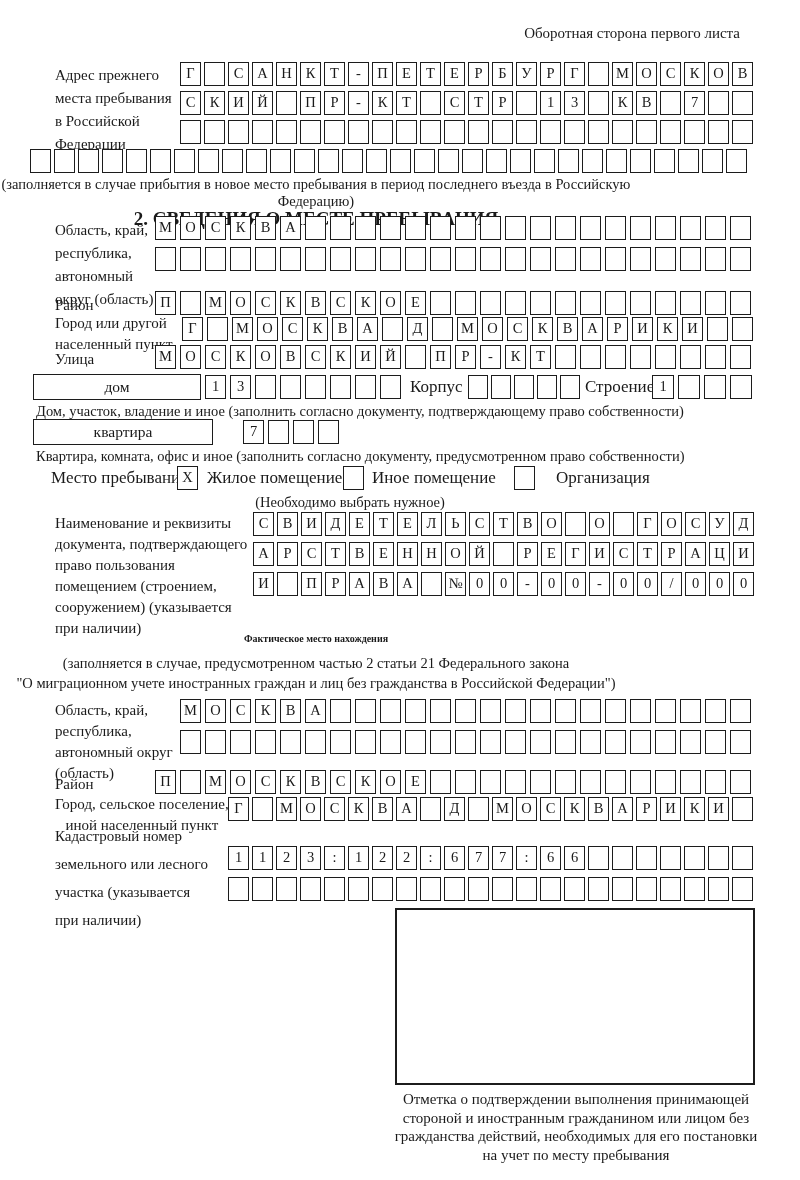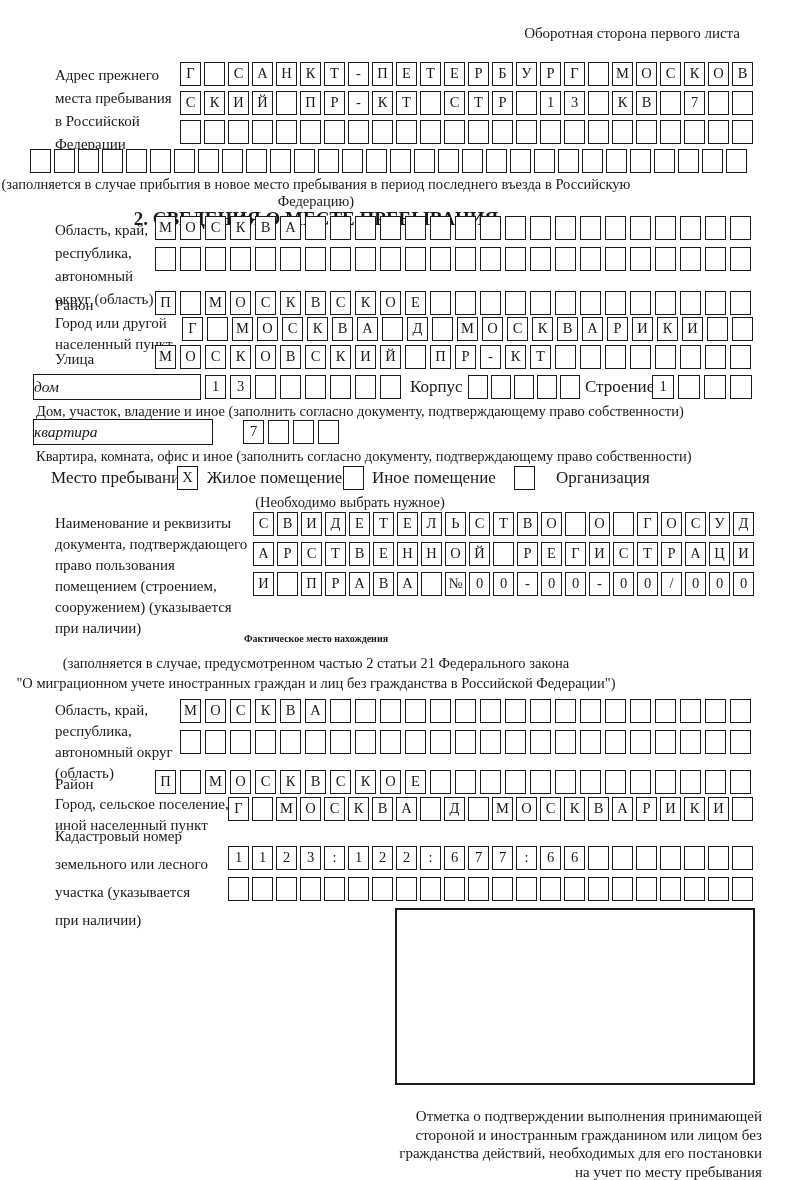--- a/index.html
+++ b/index.html
@@ -11,21 +11,21 @@
   .bold{font-weight:bold;}
   .cellrow{position:absolute;white-space:nowrap;height:24px;}
   .cell{display:inline-block;box-sizing:border-box;width:21px;height:24px;
         border:1.7px solid #1c1c1c;text-align:center;font-size:14.5px;line-height:20px;
         vertical-align:top;background:#fff;overflow:hidden;}
   .p24 .cell{width:21px;margin-right:3px;}
   .p25 .cell{width:21px;margin-right:4px;}
   .p23 .cell{width:20px;margin-right:3px;}
   .p26 .cell{width:22px;margin-right:4px;}
   .widebox{position:absolute;box-sizing:border-box;border:1.7px solid #1c1c1c;
-           display:flex;align-items:center;justify-content:flex-start;font-size:15.5px;background:#fff;font-style:italic;}
+           display:flex;align-items:center;justify-content:center;font-size:15.5px;background:#fff;}
   .bigbox{position:absolute;box-sizing:border-box;border:2px solid #1c1c1c;background:#fff;}
   .inline-lbl{position:absolute;font-size:17px;line-height:24px;white-space:nowrap;}
 </style>
 </head>
 <body>
 
 <div id="page">
 
   <div class="lbl" style="left:0;top:22px;width:740px;text-align:right;">Оборотная сторона первого листа</div>
 
@@ -65,21 +65,21 @@
   <div class="inline-lbl" style="left:410px;top:375px;">Корпус</div>
   <div class="cellrow p23" style="left:468px;top:375px;"><span class="cell"></span><span class="cell"></span><span class="cell"></span><span class="cell"></span><span class="cell"></span></div>
   <div class="inline-lbl" style="left:585px;top:375px;">Строение</div>
   <div class="cellrow p26" style="left:652px;top:375px;"><span class="cell">1</span><span class="cell"></span><span class="cell"></span><span class="cell"></span></div>
   <div class="cap" style="left:36px;top:403px;">Дом, участок, владение и иное (заполнить согласно документу, подтверждающему право собственности)</div>
 
   <div class="widebox" style="left:33px;top:419px;width:180px;height:26px;">
     <span>квартира</span>
   </div>
   <div class="cellrow p25" style="left:243px;top:420px;"><span class="cell">7</span><span class="cell"></span><span class="cell"></span><span class="cell"></span></div>
-  <div class="cap" style="left:36px;top:448px;">Квартира, комната, офис и иное (заполнить согласно документу, подтверждающему право собственности)</div>
+  <div class="cap" style="left:36px;top:448px;">Квартира, комната, офис и иное (заполнить согласно документу, предусмотренном право собственности)</div>
 
   <div class="inline-lbl" style="left:51px;top:466px;">Место пребывания:</div>
   <div class="cellrow p24" style="left:177px;top:466px;"><span class="cell">X</span></div>
   <div class="inline-lbl" style="left:207px;top:466px;">Жилое помещение</div>
   <div class="cellrow p24" style="left:343px;top:466px;"><span class="cell"></span></div>
   <div class="inline-lbl" style="left:372px;top:466px;">Иное помещение</div>
   <div class="cellrow p24" style="left:514px;top:466px;"><span class="cell"></span></div>
   <div class="inline-lbl" style="left:556px;top:466px;">Организация</div>
   <div class="cap" style="left:150px;top:494px;width:400px;text-align:center;">(Необходимо выбрать нужное)</div>
 
@@ -100,27 +100,27 @@
   <div class="lbl" style="left:55px;top:700px;line-height:21px;">Область, край,
 республика,
 автономный округ
 (область)</div>
   <div class="cellrow p25" style="left:180px;top:699px;"><span class="cell">М</span><span class="cell">О</span><span class="cell">С</span><span class="cell">К</span><span class="cell">В</span><span class="cell">А</span><span class="cell"></span><span class="cell"></span><span class="cell"></span><span class="cell"></span><span class="cell"></span><span class="cell"></span><span class="cell"></span><span class="cell"></span><span class="cell"></span><span class="cell"></span><span class="cell"></span><span class="cell"></span><span class="cell"></span><span class="cell"></span><span class="cell"></span><span class="cell"></span><span class="cell"></span></div>
   <div class="cellrow p25" style="left:180px;top:730px;"><span class="cell"></span><span class="cell"></span><span class="cell"></span><span class="cell"></span><span class="cell"></span><span class="cell"></span><span class="cell"></span><span class="cell"></span><span class="cell"></span><span class="cell"></span><span class="cell"></span><span class="cell"></span><span class="cell"></span><span class="cell"></span><span class="cell"></span><span class="cell"></span><span class="cell"></span><span class="cell"></span><span class="cell"></span><span class="cell"></span><span class="cell"></span><span class="cell"></span><span class="cell"></span></div>
 
   <div class="lbl" style="left:55px;top:773px;">Район</div>
   <div class="cellrow p25" style="left:155px;top:770px;"><span class="cell">П</span><span class="cell"></span><span class="cell">М</span><span class="cell">О</span><span class="cell">С</span><span class="cell">К</span><span class="cell">В</span><span class="cell">С</span><span class="cell">К</span><span class="cell">О</span><span class="cell">Е</span><span class="cell"></span><span class="cell"></span><span class="cell"></span><span class="cell"></span><span class="cell"></span><span class="cell"></span><span class="cell"></span><span class="cell"></span><span class="cell"></span><span class="cell"></span><span class="cell"></span><span class="cell"></span><span class="cell"></span></div>
 
-  <div class="lbl" style="left:55px;top:794px;line-height:21px;">Город, сельское поселение,
+  <div class="lbl" style="left:55px;top:794px;line-height:21px;text-align:center;">Город, сельское поселение,
 иной населенный пункт</div>
   <div class="cellrow p24" style="left:228px;top:797px;"><span class="cell">Г</span><span class="cell"></span><span class="cell">М</span><span class="cell">О</span><span class="cell">С</span><span class="cell">К</span><span class="cell">В</span><span class="cell">А</span><span class="cell"></span><span class="cell">Д</span><span class="cell"></span><span class="cell">М</span><span class="cell">О</span><span class="cell">С</span><span class="cell">К</span><span class="cell">В</span><span class="cell">А</span><span class="cell">Р</span><span class="cell">И</span><span class="cell">К</span><span class="cell">И</span><span class="cell"></span></div>
 
   <div class="lbl" style="left:55px;top:822px;line-height:28px;">Кадастровый номер
 земельного или лесного
 участка (указывается
 при наличии)</div>
   <div class="cellrow p24" style="left:228px;top:846px;"><span class="cell">1</span><span class="cell">1</span><span class="cell">2</span><span class="cell">3</span><span class="cell">:</span><span class="cell">1</span><span class="cell">2</span><span class="cell">2</span><span class="cell">:</span><span class="cell">6</span><span class="cell">7</span><span class="cell">7</span><span class="cell">:</span><span class="cell">6</span><span class="cell">6</span><span class="cell"></span><span class="cell"></span><span class="cell"></span><span class="cell"></span><span class="cell"></span><span class="cell"></span><span class="cell"></span></div>
   <div class="cellrow p24" style="left:228px;top:877px;"><span class="cell"></span><span class="cell"></span><span class="cell"></span><span class="cell"></span><span class="cell"></span><span class="cell"></span><span class="cell"></span><span class="cell"></span><span class="cell"></span><span class="cell"></span><span class="cell"></span><span class="cell"></span><span class="cell"></span><span class="cell"></span><span class="cell"></span><span class="cell"></span><span class="cell"></span><span class="cell"></span><span class="cell"></span><span class="cell"></span><span class="cell"></span><span class="cell"></span></div>
 
   <div class="bigbox" style="left:395px;top:908px;width:360px;height:177px;"></div>
-  <div class="cap" style="left:390px;top:1090px;width:372px;text-align:right;font-size:15px;line-height:18.5px;margin-top:17px;">Отметка о подтверждении выполнения принимающей стороной и иностранным гражданином или лицом без гражданства действий, необходимых для его постановки на учет по месту пребывания</div>
+  <div class="cap" style="left:390px;top:1090px;width:372px;text-align:center;font-size:15px;line-height:18.5px;">Отметка о подтверждении выполнения принимающей стороной и иностранным гражданином или лицом без гражданства действий, необходимых для его постановки на учет по месту пребывания</div>
 
 </div>
 
 </body></html>

